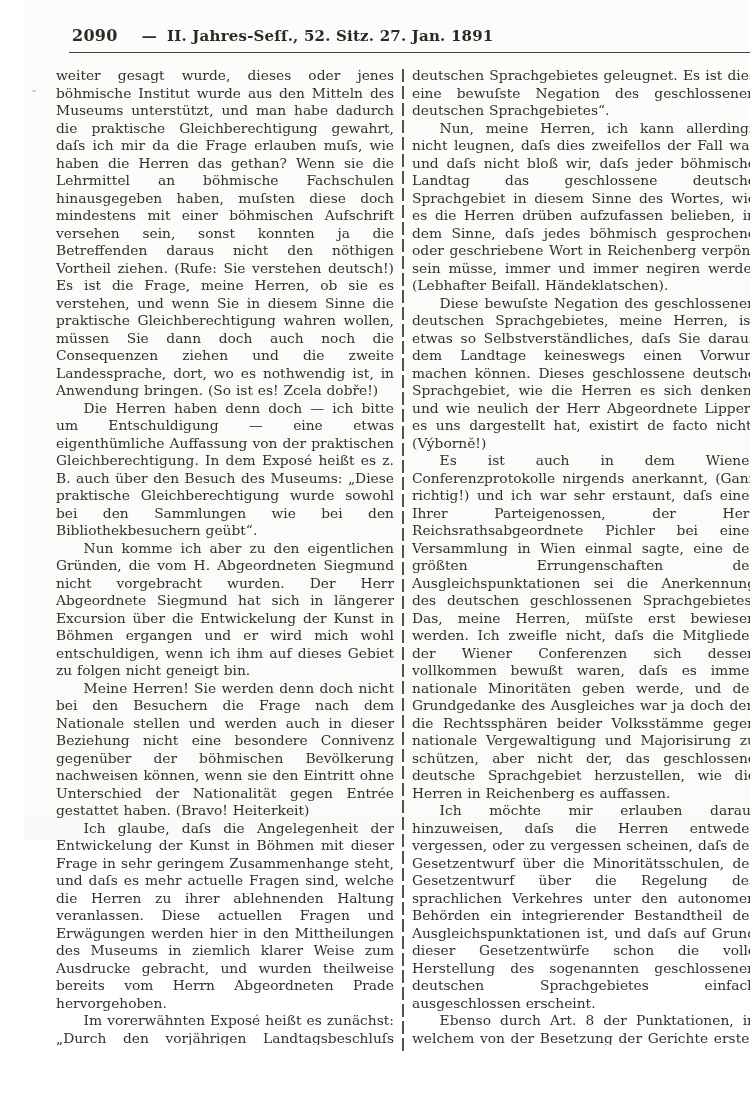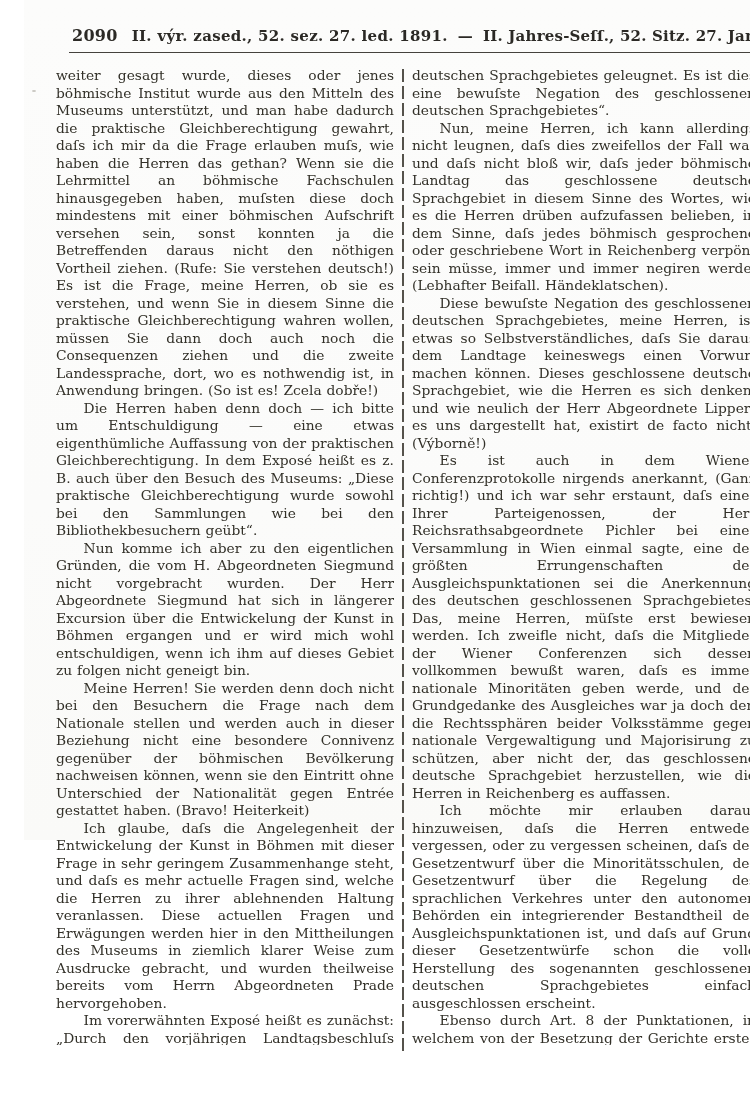--- a/index.html
+++ b/index.html
@@ -78,21 +78,20 @@
 </style>
 </head>
 <body>
 
 <div class="page">
 
   <div class="speck"></div>
 
   <div class="header">
     <span class="pnum">2090</span>
-    <span>II. výr. zased., 52. sez. 27. led. 1891.</span>
     <span class="sep">—</span>
     <span class="fraktur">II. Jahres-Seſſ., 52. Sitz. 27. Jan. 1891</span>
   </div>
 
   <div class="rule"></div>
 
   <div class="body">
 
     <div class="col left">
       <p class="cont">weiter gesagt wurde, dieses oder jenes böhmische Institut wurde aus den Mitteln des Museums unterstützt, und man habe dadurch die praktische Gleichberechtigung gewahrt, daſs ich mir da die Frage erlauben muſs, wie haben die Herren das gethan? Wenn sie die Lehrmittel an böhmische Fachschulen hinausgegeben haben, muſsten diese doch mindestens mit einer böhmischen Aufschrift versehen sein, sonst konnten ja die Betreffenden daraus nicht den nöthigen Vortheil ziehen. (Rufe: Sie verstehen deutsch!) Es ist die Frage, meine Herren, ob sie es verstehen, und wenn Sie in diesem Sinne die praktische Gleichberechtigung wahren wollen, müssen Sie dann doch auch noch die Consequenzen ziehen und die zweite Landessprache, dort, wo es nothwendig ist, in Anwendung bringen. (So ist es! Zcela dobře!)</p>

